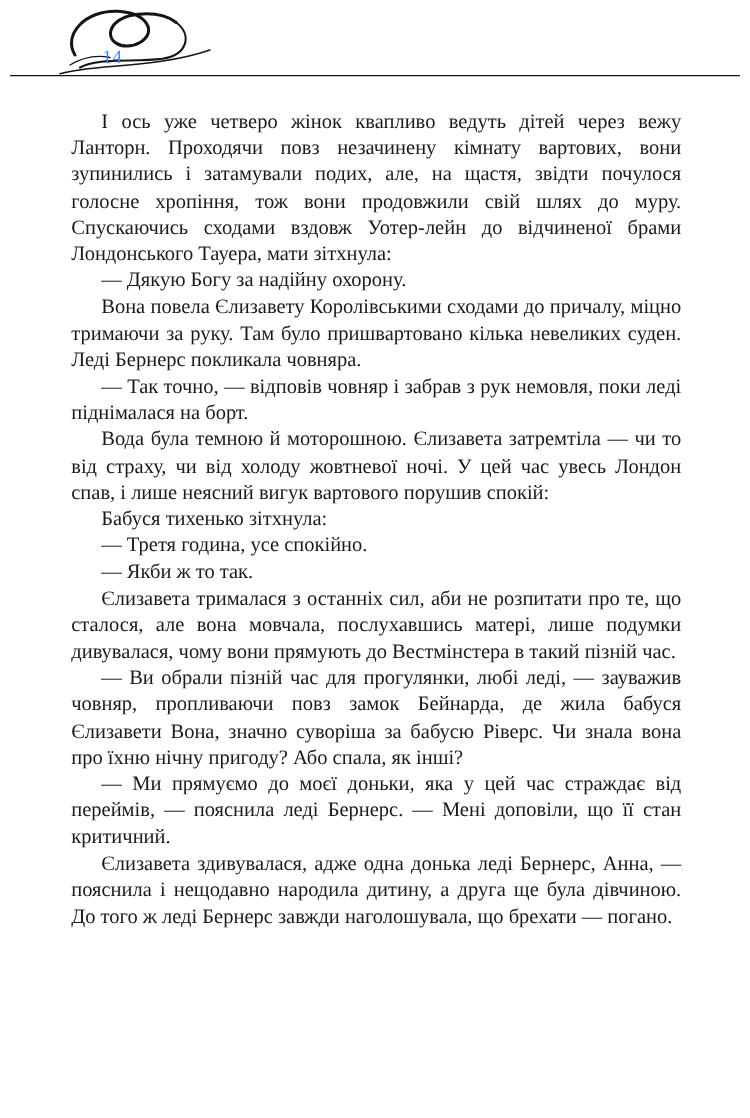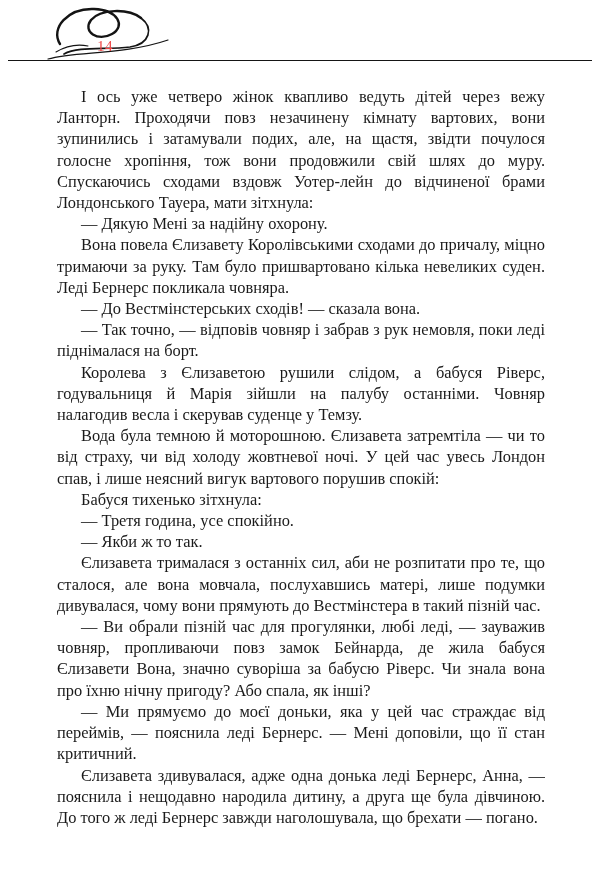--- a/index.html
+++ b/index.html
@@ -20,25 +20,25 @@
     position: relative;
     height: 62px;
   }
   .flourish {
     position: absolute;
     left: 44px;
     top: 2px;
   }
   .page-number {
     position: absolute;
-    left: 97px;
+    left: 82px;
     top: 38px;
     font-size: 15px;
     letter-spacing: 0.5px;
-    color: #ef4444;
+    color: #3b82f6;
   }
   .header-rule {
     position: absolute;
     left: 8px;
     right: 8px;
     top: 60px;
     height: 1.4px;
     background: #151515;
   }
   .text-block {
@@ -66,25 +66,23 @@
         <path stroke-width="1.2" d="M4 57 C 32 49, 80 53, 124 38"></path>
         <path stroke-width="1.1" d="M12 50 C 22 44, 34 42, 44 44"></path>
       </g>
     </svg>
     <div class="page-number">14</div>
     <div class="header-rule"></div>
   </header>
 
   <main class="text-block">
       <p class="para">І ось уже четверо жінок квапливо ведуть дітей через вежу Ланторн. Проходячи повз незачинену кімнату вартових, вони зупинились і затамували подих, але, на щастя, звідти почулося голосне хропіння, тож вони продовжили свій шлях до муру. Спускаючись сходами вздовж Уотер-лейн до відчиненої брами Лондонського Тауера, мати зітхнула:</p>
-      <p class="para">— Дякую Мені за надійну охорону.</p>
+      <p class="para">— Дякую Богу за надійну охорону.</p>
       <p class="para">Вона повела Єлизавету Королівськими сходами до причалу, міцно тримаючи за руку. Там було пришвартовано кілька невеликих суден. Леді Бернерс покликала човняра.</p>
-      <p class="para">— До Вестмінстерських сходів! — сказала вона.</p>
       <p class="para">— Так точно, — відповів човняр і забрав з рук немовля, поки леді піднімалася на борт.</p>
-      <p class="para">Королева з Єлизаветою рушили слідом, а бабуся Ріверс, годувальниця й Марія зійшли на палубу останніми. Човняр налагодив весла і скерував суденце у Темзу.</p>
       <p class="para">Вода була темною й моторошною. Єлизавета затремтіла — чи то від страху, чи від холоду жовтневої ночі. У цей час увесь Лондон спав, і лише неясний вигук вартового порушив спокій:</p>
       <p class="para">Бабуся тихенько зітхнула:</p>
       <p class="para">— Третя година, усе спокійно.</p>
       <p class="para">— Якби ж то так.</p>
       <p class="para">Єлизавета трималася з останніх сил, аби не розпитати про те, що сталося, але вона мовчала, послухавшись матері, лише подумки дивувалася, чому вони прямують до Вестмінстера в такий пізній час.</p>
       <p class="para">— Ви обрали пізній час для прогулянки, любі леді, — зауважив човняр, пропливаючи повз замок Бейнарда, де жила бабуся Єлизавети Вона, значно суворіша за бабусю Ріверс. Чи знала вона про їхню нічну пригоду? Або спала, як інші?</p>
       <p class="para">— Ми прямуємо до моєї доньки, яка у цей час страждає від переймів, — пояснила леді Бернерс. — Мені доповіли, що її стан критичний.</p>
       <p class="para">Єлизавета здивувалася, адже одна донька леді Бернерс, Анна, — пояснила і нещодавно народила дитину, а друга ще була дівчиною. До того ж леді Бернерс завжди наголошувала, що брехати — погано.</p>
     </main>
 

